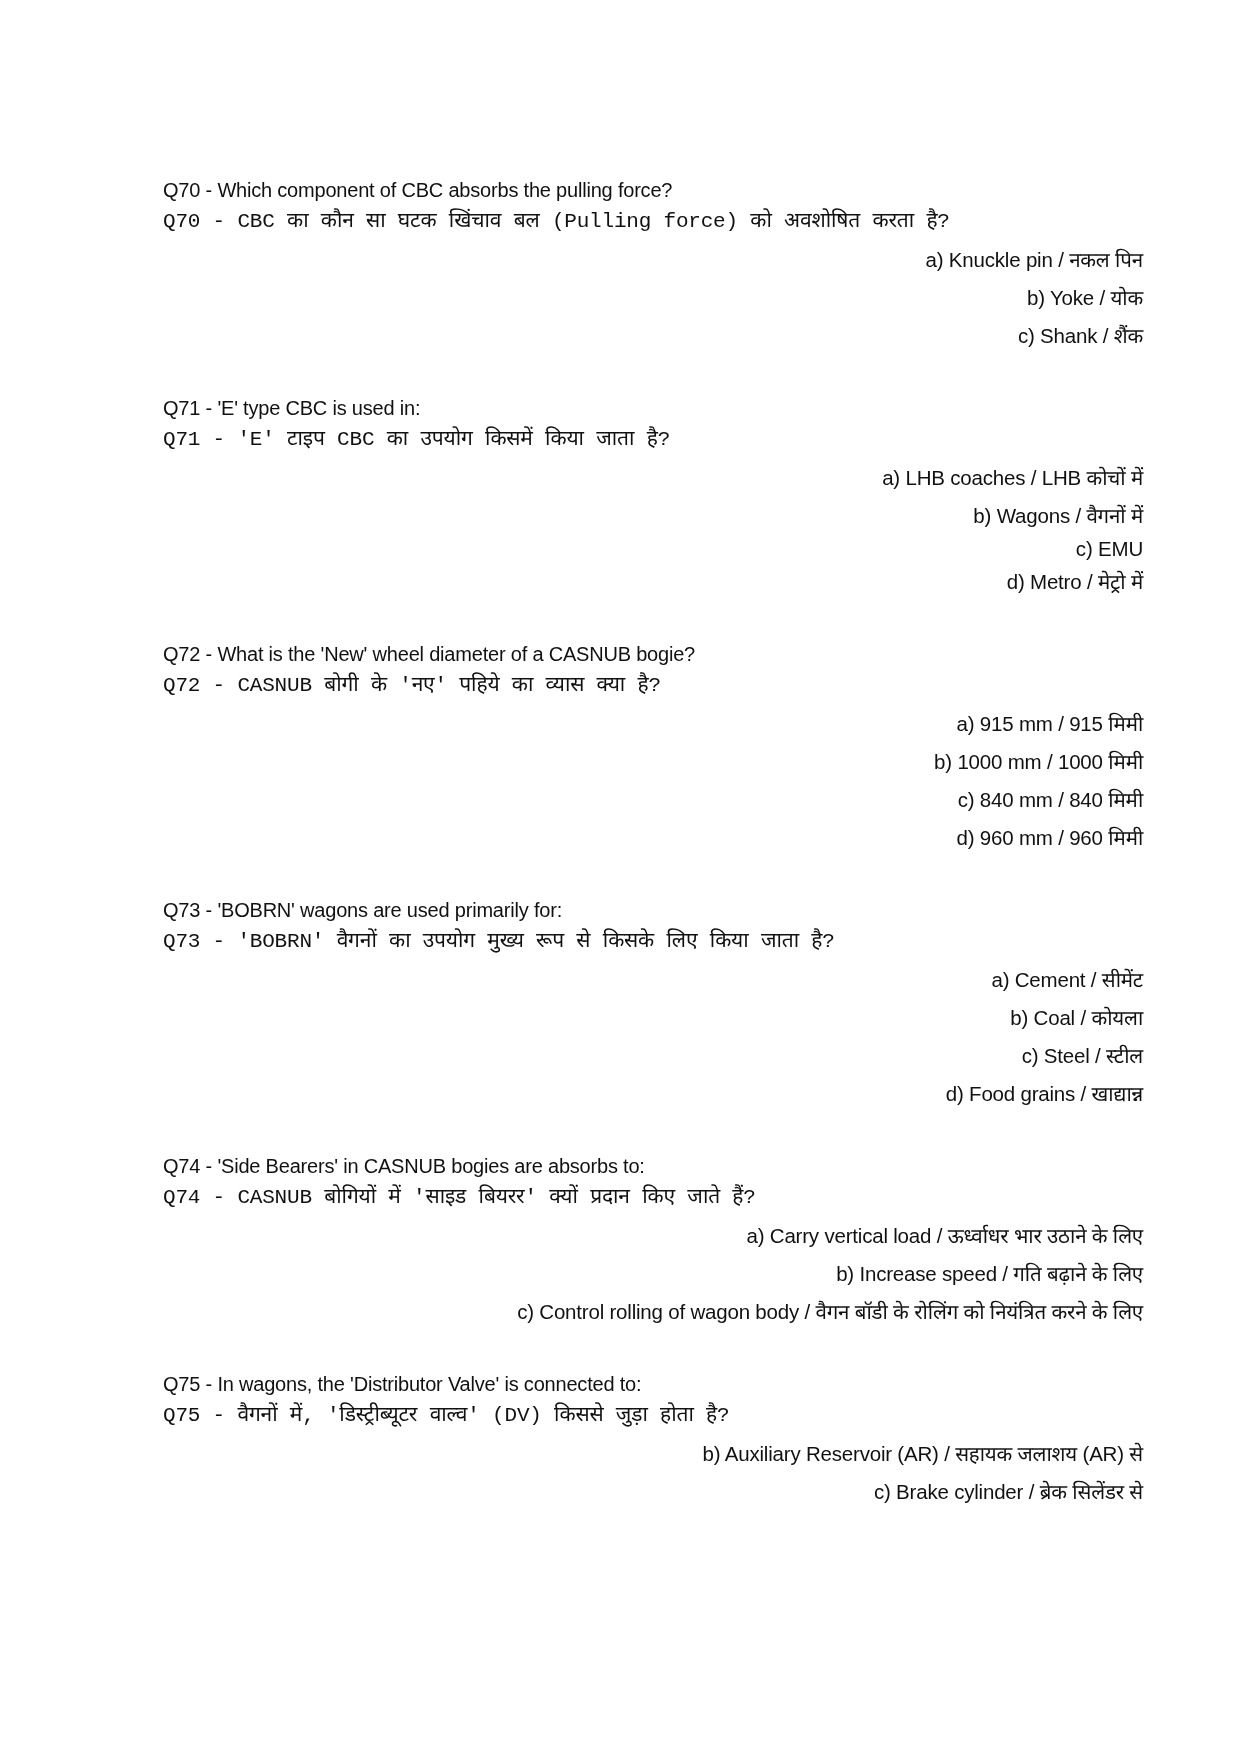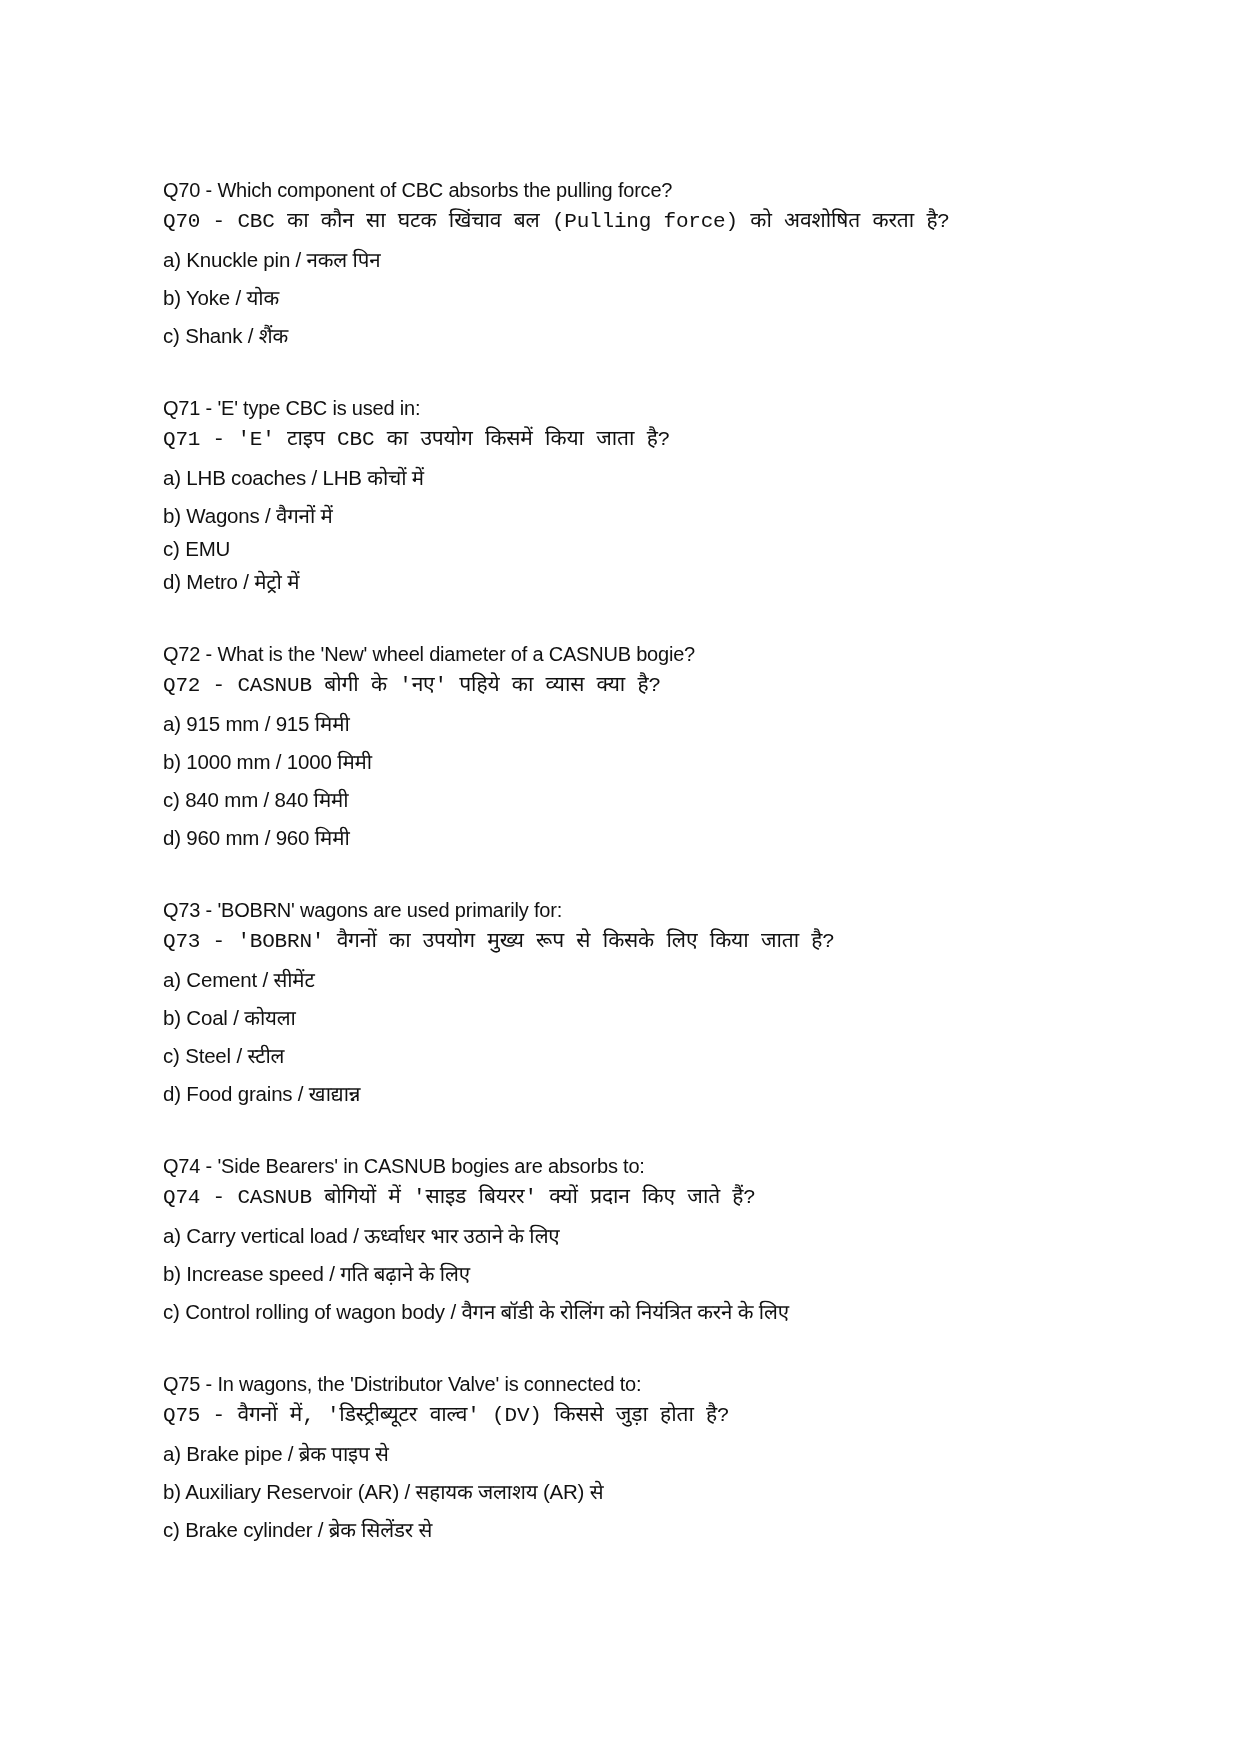--- a/index.html
+++ b/index.html
@@ -35,20 +35,21 @@
       height: 32px;
     }
     .q-hi {
       height: 38px;
       font-size: 21px;
       font-family: Liberation Mono, monospace;
     }
     .opt {
       height: 38px;
       font-size: 20.5px;
+      text-align: right;
     }
     .opt.tight {
       height: 33px;
     }
   </style>
 </head>
 <body>
 
 <div class="page">
 
@@ -91,18 +92,17 @@
     <div class="line q-en">Q74 - 'Side Bearers' in CASNUB bogies are absorbs to:</div>
     <div class="line q-hi">Q74 - CASNUB बोगियों में 'साइड बियरर' क्यों प्रदान किए जाते हैं?</div>
     <div class="line opt">a) Carry vertical load / ऊर्ध्वाधर भार उठाने के लिए</div>
     <div class="line opt">b) Increase speed / गति बढ़ाने के लिए</div>
     <div class="line opt">c) Control rolling of wagon body / वैगन बॉडी के रोलिंग को नियंत्रित करने के लिए</div>
   </div>
 
   <div class="question">
     <div class="line q-en">Q75 - In wagons, the 'Distributor Valve' is connected to:</div>
     <div class="line q-hi">Q75 - वैगनों में, 'डिस्ट्रीब्यूटर वाल्व' (DV) किससे जुड़ा होता है?</div>
-    <div class="line opt">a) Brake pipe / ब्रेक पाइप से</div>
     <div class="line opt">b) Auxiliary Reservoir (AR) / सहायक जलाशय (AR) से</div>
     <div class="line opt">c) Brake cylinder / ब्रेक सिलेंडर से</div>
   </div>
 
 </div>
 
 </body></html>

